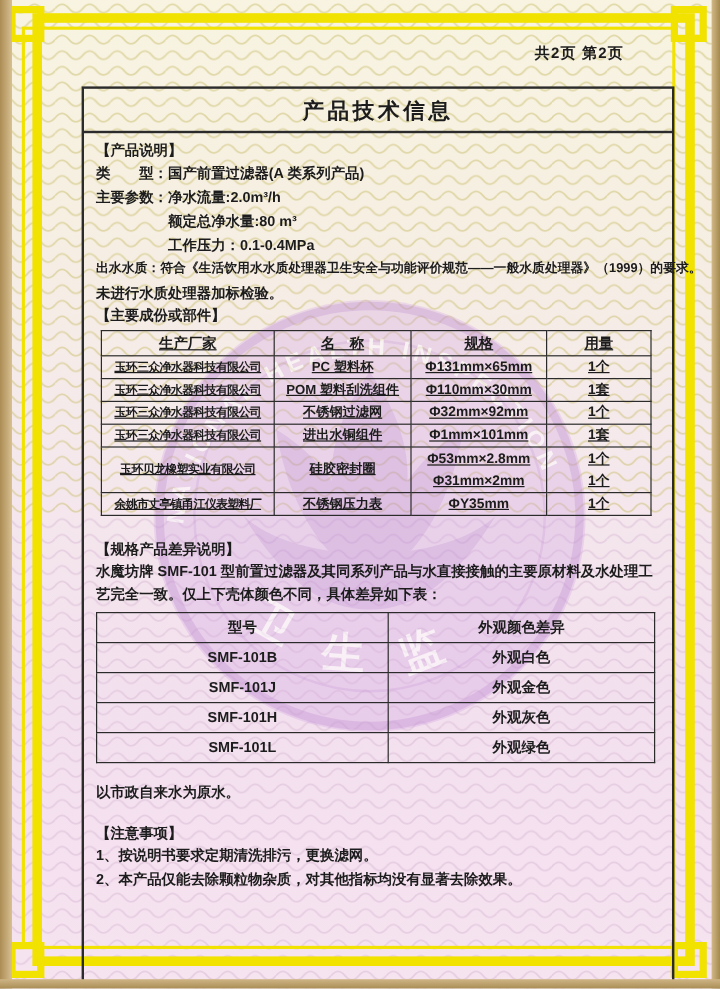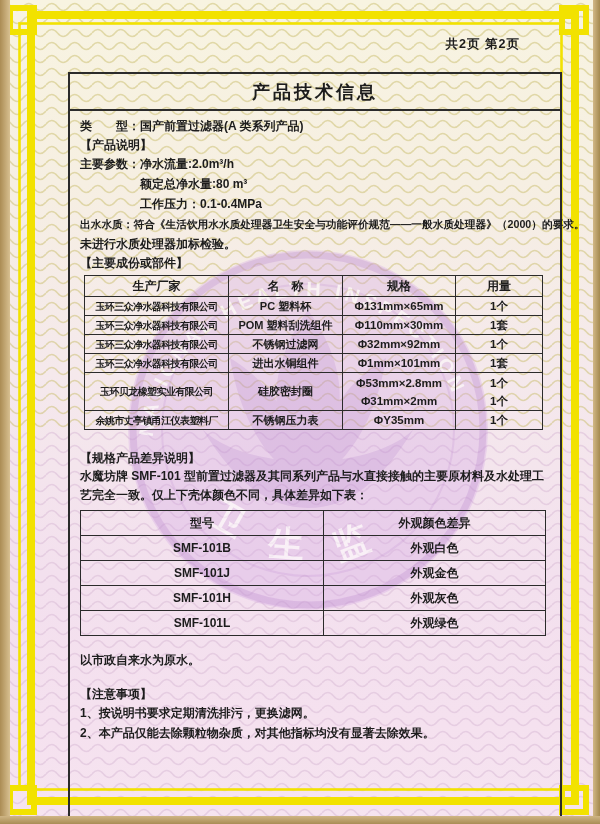--- a/index.html
+++ b/index.html
@@ -28,21 +28,21 @@
     border-bottom:2px solid #2b2b2b; text-align:center;
     font-size:18px; font-weight:bold; letter-spacing:3px; padding:6px 0 5px 0;
   }
   .body { padding:5px 8px 0 10px; font-size:12px; font-weight:bold; }
   .line { line-height:20px; white-space:nowrap; }
   .heading { line-height:17px; margin-top:1px; }
   .indent { padding-left:60px; }
   .tight { font-size:10.7px; letter-spacing:0; }
   table { border-collapse:collapse; table-layout:fixed; }
   td,th { border:1.6px solid #2b2b2b; text-align:center; padding:0 2px; overflow:hidden; }
-  .t1 { width:458px; margin:3px 0 4px 4px; font-size:11.5px; font-weight:bold; }
+  .t1 { width:458px; margin:3px 0 4px 4px; font-size:11.5px; font-weight:bold;text-decoration:underline; }
   .t1 th { height:20px; font-size:12px; }
   .t1 td { height:18px; line-height:17px; }
   .t1 td.dbl { height:37px; }
   .c-maker { font-size:10px; letter-spacing:-0.6px; white-space:nowrap; }
   .c-name  { font-size:11px; white-space:nowrap; }
   .spec2 div { line-height:18px; }
   .t2 { width:465px; margin:5px 0 14px 0; font-size:12px; font-weight:bold; }
   .t2 th { height:24px; }
   .t2 td { height:24px; }
   .mt8 { margin-top:20px; }
@@ -102,26 +102,26 @@
       <rect x="562" y="788" width="24" height="24" stroke-width="6"></rect>
     </g>
   </svg>
 
   <div class="page-info">共2页  第2页</div>
 
   <div class="content-box">
     <div class="title-bar">产品技术信息</div>
 
     <div class="body">
+      <div class="line heading">【产品说明】</div>
       <div class="line">类　　型：国产前置过滤器(A 类系列产品)</div>
-      <div class="line heading">【产品说明】</div>
       <div class="line">主要参数：净水流量:2.0m³/h</div>
       <div class="line indent">额定总净水量:80 m³</div>
       <div class="line indent">工作压力：0.1-0.4MPa</div>
-      <div class="line tight">出水水质：符合《生活饮用水水质处理器卫生安全与功能评价规范——一般水质处理器》（2000）的要求。</div>
+      <div class="line tight">出水水质：符合《生活饮用水水质处理器卫生安全与功能评价规范——一般水质处理器》（1999）的要求。</div>
       <div class="line">未进行水质处理器加标检验。</div>
 
       <div class="line heading">【主要成份或部件】</div>
       <table class="t1">
         <colgroup>
             <col style="width:144px">
             <col style="width:114px">
             <col style="width:113px">
             <col style="width:87px">
           </colgroup>

